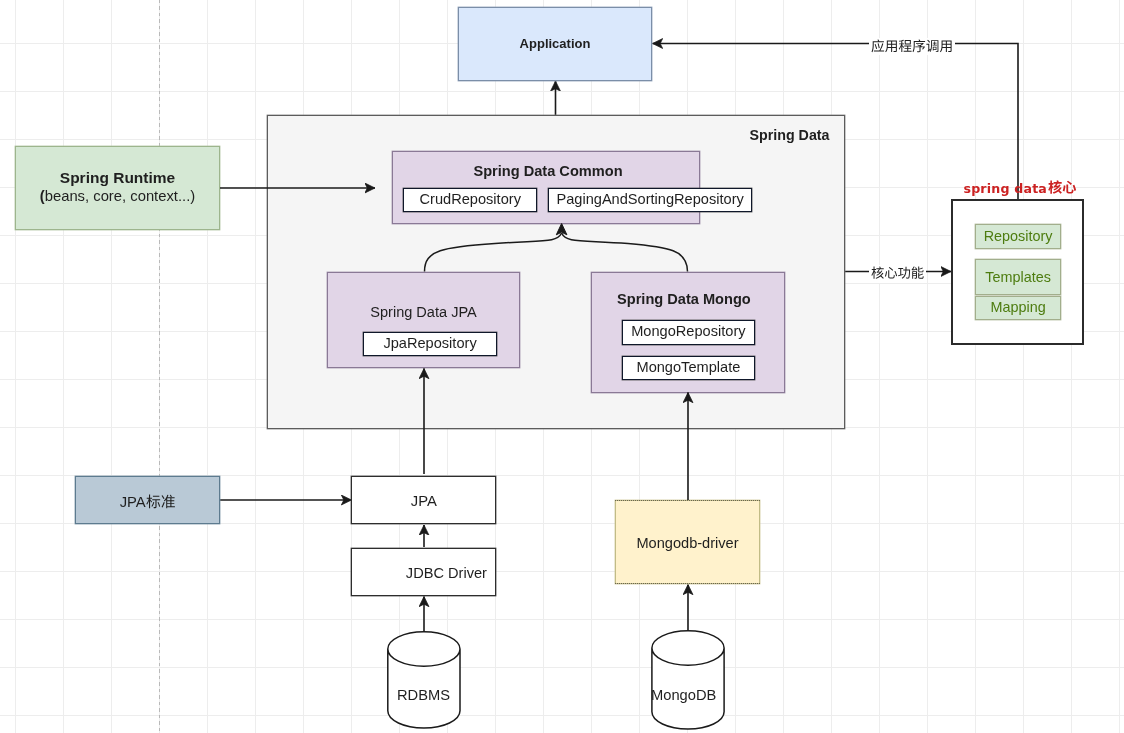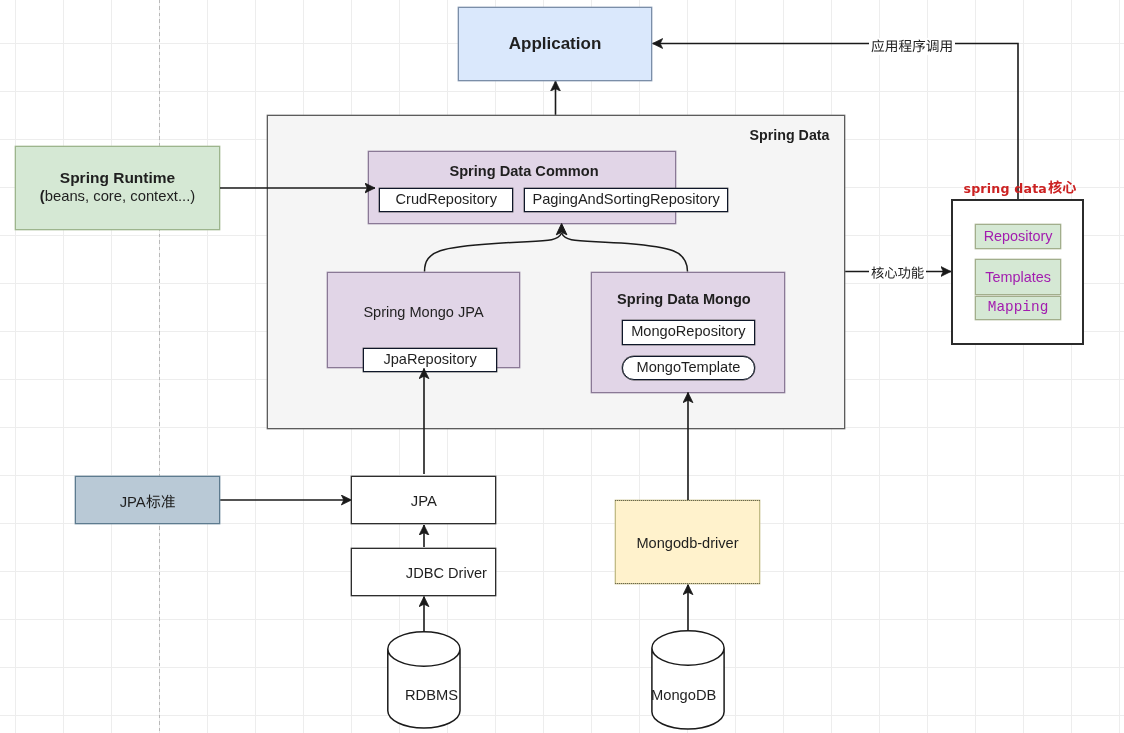--- a/index.html
+++ b/index.html
@@ -16,42 +16,42 @@
     background-position:15px 43px;
   }
   .pagebreak{position:absolute;top:0;left:159px;width:1px;height:733px;
     background-image:repeating-linear-gradient(to bottom,#b9b9b9 0px,#b9b9b9 3.4px,transparent 3.4px,transparent 6.5px);}
   .node{position:absolute;box-sizing:border-box;display:flex;
         flex-direction:column;align-items:center;justify-content:center;
         text-align:center;color:#1f1f1f;line-height:1.2;}
   svg.edges{position:absolute;left:0;top:0;width:1124px;height:733px;pointer-events:none;overflow:visible;}
 
   .n-app{left:458px;top:7px;width:194px;height:74px;background:#dae8fc;border:1px solid #7b8ea8;box-shadow:0 0 0 0.4px #8fa0b8;
-         font-weight:bold;font-size:17px;}
+         font-weight:bold;font-size:13px;}
   .n-runtime{left:15px;top:146px;width:205px;height:84px;background:#d5e8d4;border:1px solid #9db58d;box-shadow:0 0 0 0.4px #afc3a1;}
   .n-runtime .t1{font-weight:bold;font-size:15.5px;position:relative;top:-1px;}
   .n-runtime .t2{font-size:14.8px;margin-top:0px;}
   .n-runtime .t2 b{font-weight:bold;}
   .n-springdata{left:267px;top:115px;width:578px;height:314px;background:#f5f5f5;border:1px solid #5c5c5c;box-shadow:0 0 0 0.4px #7a7a7a;
      display:block;}
   .n-springdata .lbl{position:absolute;right:14.5px;top:11px;font-weight:bold;font-size:14.25px;}
-  .n-common{left:368px;top:151px;width:308px;height:73px;background:#e1d5e7;border:1px solid #8a7996;box-shadow:0 0 0 0.4px #a293ac;
+  .n-common{left:392px;top:151px;width:308px;height:73px;background:#e1d5e7;border:1px solid #8a7996;box-shadow:0 0 0 0.4px #a293ac;
      display:block;}
   .n-common .lbl{position:absolute;left:4px;right:0;top:10.8px;text-align:center;font-weight:bold;font-size:14.6px;}
   .wbox{position:absolute;background:#ffffff;border:1px solid #0f172a;box-shadow:0 0 0 0.4px #4a4a4a;display:flex;
         align-items:center;justify-content:center;font-size:14.6px;color:#1f1f1f;box-sizing:border-box;}
   .n-jpa{left:327px;top:272px;width:193px;height:96px;background:#e1d5e7;border:1px solid #8a7996;box-shadow:0 0 0 0.4px #a293ac;display:block;}
   .n-jpa .lbl{position:absolute;left:0;right:0;top:31px;text-align:center;font-size:14.55px;}
   .n-mongo{left:591px;top:272px;width:194px;height:121px;background:#e1d5e7;border:1px solid #8a7996;box-shadow:0 0 0 0.4px #a293ac;display:block;}
   .n-mongo .lbl{position:absolute;left:1px;right:0;top:17.6px;text-align:left;font-weight:bold;font-size:14.6px;margin-left:24px;}
   .n-core{left:951px;top:199px;width:133px;height:146px;background:#ffffff;border:2px solid #2b2b2b;display:block;}
   .coretitle{position:absolute;left:940px;top:180px;width:160px;text-align:center;color:#cc2222;
       font-family:"DejaVu Sans",sans-serif;font-weight:bold;font-size:12.6px;letter-spacing:0.2px;}
   .gbox{position:absolute;background:#d5e8d4;border:1px solid #a2ae8c;box-shadow:0 0 0 0.4px #b3bda1;display:flex;align-items:center;
-        justify-content:center;font-size:14.4px;color:#a21caf;box-sizing:border-box;}
+        justify-content:center;font-size:14.4px;color:#4d7c0f;box-sizing:border-box;}
   .n-jpastd{left:75px;top:476px;width:145px;height:48px;background:#b9c9d6;border:1px solid #5d7b8f;box-shadow:0 0 0 0.4px #7b94a5;font-size:14.6px;}
   .n-jpabox{left:351.4px;top:475.5px;width:145px;height:48px;background:#ffffff;border:1px solid #2d2d2d;box-shadow:0 0 0 0.4px #4a4a4a;font-size:14.8px;}
   .n-jdbc{left:351.4px;top:547.7px;width:145px;height:48px;background:#ffffff;border:1px solid #2d2d2d;box-shadow:0 0 0 0.4px #4a4a4a;font-size:14.6px;padding-left:45px;}
   .n-mdriver{left:615px;top:500px;width:145px;height:84px;background:#fff2cc;border:1px solid #c2bc86;box-shadow:0 0 0 0.4px #cfc99a;font-size:14.6px;}
   .n-mdriver::before,.n-mdriver::after{content:"";position:absolute;left:-1px;right:-1px;height:1px;
      background-image:repeating-linear-gradient(to right,#6b6652 0px,#6b6652 1px,transparent 1px,transparent 2px);}
   .n-mdriver::before{top:-1px;}
   .n-mdriver::after{bottom:-1px;}
   .cyl-label{position:absolute;text-align:center;font-size:14.7px;color:#1f1f1f;line-height:15px;}
   .edge-label{position:absolute;font-size:13px;color:#1f1f1f;background:#ffffff;
@@ -101,40 +101,40 @@
     <span class="lbl">Spring Data</span>
   </div>
 
   <div class="node n-common">
     <span class="lbl">Spring Data Common</span>
     <span class="wbox" style="left:10.3px;top:36.1px;width:133.9px;height:23.8px;">CrudRepository</span>
     <span class="wbox" style="left:154.9px;top:36.1px;width:204.5px;height:23.8px;">PagingAndSortingRepository</span>
   </div>
 
   <div class="node n-jpa">
-    <span class="lbl">Spring Mongo JPA</span>
-    <span class="wbox" style="left:35.4px;top:58.8px;width:133.3px;height:24.7px;margin-top:16px;">JpaRepository</span>
+    <span class="lbl">Spring Data JPA</span>
+    <span class="wbox" style="left:35.4px;top:58.8px;width:133.3px;height:24.7px;">JpaRepository</span>
   </div>
 
   <div class="node n-mongo">
     <span class="lbl">Spring Data Mongo</span>
     <span class="wbox" style="left:29.5px;top:46.8px;width:133.8px;height:24.8px;">MongoRepository</span>
-    <span class="wbox" style="left:29.5px;top:82.6px;width:133.8px;height:24.9px;border-radius:12px;">MongoTemplate</span>
+    <span class="wbox" style="left:29.5px;top:82.6px;width:133.8px;height:24.9px;">MongoTemplate</span>
   </div>
 
   <div class="coretitle" style="white-space: nowrap;"><span style="font-size: 12.6px; vertical-align: baseline; font-weight: bold;">spring data </span><svg width="28.40" height="16.47" viewBox="0 0 2000 1160" style="display: inline-block; overflow: visible; margin-left: -3.5px; vertical-align: -3.98px;">
         <g transform="translate(0,880) scale(1,-1)" fill="#cc2222">
           <path d="M839 373C757 214 569 76 333 10C355 -15 388 -62 403 -90C524 -52 633 3 726 72C786 21 852 -39 886 -81L978 -3C941 38 873 96 812 143C872 199 923 262 963 329ZM595 825C609 797 621 762 630 731H395V622H562C531 572 492 512 476 494C457 474 421 466 397 461C406 436 421 380 425 352C447 360 480 367 630 378C560 316 475 261 383 224C404 202 435 159 450 133C641 217 799 364 893 527L780 565C765 537 747 508 726 480L593 474C624 520 658 575 687 622H965V731H759C751 768 728 820 707 859ZM165 850V663H43V552H163C134 431 81 290 20 212C40 180 66 125 77 91C109 139 139 207 165 282V-89H279V368C298 328 316 288 326 260L395 341C379 369 306 484 279 519V552H380V663H279V850Z" transform="translate(0,0)"></path>
           <path d="M294 563V98C294 -30 331 -70 461 -70C487 -70 601 -70 629 -70C752 -70 785 -10 799 180C766 188 714 210 686 231C679 74 670 42 619 42C593 42 499 42 476 42C428 42 420 49 420 98V563ZM113 505C101 370 72 220 36 114L158 64C192 178 217 352 231 482ZM737 491C790 373 841 214 857 112L979 162C958 266 906 418 849 537ZM329 753C422 690 546 594 601 532L689 626C629 688 502 777 410 834Z" transform="translate(1000,0)"></path>
         </g>
       </svg></div>
   <div class="node n-core">
     <span class="gbox" style="left:22.3px;top:23px;width:85.5px;height:24.5px;">Repository</span>
     <span class="gbox" style="left:22.3px;top:58.4px;width:85.5px;height:36px;">Templates</span>
-    <span class="gbox" style="left:22.3px;top:94.9px;width:85.5px;height:24.3px;font-family:Liberation Mono, monospace;">Mapping</span>
+    <span class="gbox" style="left:22.3px;top:94.9px;width:85.5px;height:24.3px;">Mapping</span>
   </div>
 
   <div class="node n-jpastd">
     <span style="position: relative; top: 3px; white-space: nowrap;"><span style="font-size: 14.8px; vertical-align: baseline;">JPA</span><svg width="29.60" height="17.17" viewBox="0 0 2000 1160" style="display: inline-block; overflow: visible; margin-left: 0px; vertical-align: -4.14px;">
           <g transform="translate(0,880) scale(1,-1)" fill="#1f1f1f">
             <path d="M466 764V693H902V764ZM779 325C826 225 873 95 888 16L957 41C940 120 892 247 843 345ZM491 342C465 236 420 129 364 57C381 49 411 28 425 18C479 94 529 211 560 327ZM422 525V454H636V18C636 5 632 1 617 0C604 0 557 -1 505 1C515 -22 526 -54 529 -76C599 -76 645 -74 674 -62C703 -49 712 -26 712 17V454H956V525ZM202 840V628H49V558H186C153 434 88 290 24 215C38 196 58 165 66 145C116 209 165 314 202 422V-79H277V444C311 395 351 333 368 301L412 360C392 388 306 498 277 531V558H408V628H277V840Z" transform="translate(0,0)"></path>
             <path d="M48 765C98 695 157 598 183 538L253 575C226 634 165 727 113 796ZM48 2 124 -33C171 62 226 191 268 303L202 339C156 220 93 84 48 2ZM435 395H646V262H435ZM435 461V596H646V461ZM607 805C635 761 667 701 681 661H452C476 710 497 762 515 814L445 831C395 677 310 528 211 433C227 421 255 394 266 380C301 416 334 458 365 506V-80H435V-9H954V59H719V196H912V262H719V395H913V461H719V596H934V661H686L750 693C734 731 702 789 670 833ZM435 196H646V59H435Z" transform="translate(1000,0)"></path>
           </g>
         </svg></span>
   </div>
@@ -154,21 +154,21 @@
       <path d="M424,474 L424,368.5"></path>
       <path d="M688,500 L688,392.5"></path>
     </g>
     <g fill="none" stroke="#1a1a1a" stroke-width="1.5">
       <path d="M424.5,271.5 C424.5,250 443,247 495,243.5 C543,240 557,243 561.6,233"></path>
       <path d="M687.5,271.5 C687.5,250 669,247 628,243.5 C580,240 566,243 561.6,233"></path>
     </g>
     <path d="M561.6,223.5 L566.9,234.8 L561.6,232.2 L556.3,234.8 Z" fill="#1a1a1a" stroke="#1a1a1a" stroke-width="1"></path>
   </svg>
 
-  <div class="cyl-label" style="left:387px;top:687.5px;width:73px;margin-left:8px;">RDBMS</div>
+  <div class="cyl-label" style="left:387px;top:687.5px;width:73px;">RDBMS</div>
   <div class="cyl-label" style="left:651px;top:687.5px;width:52px;">MongoDB</div>
 
   <div class="edge-label" style="left: 869px; top: 37.5px; white-space: nowrap;"><svg width="82.20" height="15.89" viewBox="0 0 6000 1160" style="display: inline-block; overflow: visible; margin-left: 0px; vertical-align: -3.84px;">
         <g transform="translate(0,880) scale(1,-1)" fill="#1f1f1f">
           <path d="M264 490C305 382 353 239 372 146L443 175C421 268 373 407 329 517ZM481 546C513 437 550 295 564 202L636 224C621 317 584 456 549 565ZM468 828C487 793 507 747 521 711H121V438C121 296 114 97 36 -45C54 -52 88 -74 102 -87C184 62 197 286 197 438V640H942V711H606C593 747 565 804 541 848ZM209 39V-33H955V39H684C776 194 850 376 898 542L819 571C781 398 704 194 607 39Z" transform="translate(0,0)"></path>
           <path d="M153 770V407C153 266 143 89 32 -36C49 -45 79 -70 90 -85C167 0 201 115 216 227H467V-71H543V227H813V22C813 4 806 -2 786 -3C767 -4 699 -5 629 -2C639 -22 651 -55 655 -74C749 -75 807 -74 841 -62C875 -50 887 -27 887 22V770ZM227 698H467V537H227ZM813 698V537H543V698ZM227 466H467V298H223C226 336 227 373 227 407ZM813 466V298H543V466Z" transform="translate(1000,0)"></path>
           <path d="M532 733H834V549H532ZM462 798V484H907V798ZM448 209V144H644V13H381V-53H963V13H718V144H919V209H718V330H941V396H425V330H644V209ZM361 826C287 792 155 763 43 744C52 728 62 703 65 687C112 693 162 702 212 712V558H49V488H202C162 373 93 243 28 172C41 154 59 124 67 103C118 165 171 264 212 365V-78H286V353C320 311 360 257 377 229L422 288C402 311 315 401 286 426V488H411V558H286V729C333 740 377 753 413 768Z" transform="translate(2000,0)"></path>
           <path d="M371 437C438 408 518 370 583 336H230V271H542V8C542 -7 537 -11 517 -12C498 -13 431 -13 357 -11C367 -32 379 -60 383 -81C473 -81 533 -81 569 -70C606 -59 617 -38 617 7V271H833C799 225 761 178 729 146L789 116C841 166 897 245 949 317L895 340L882 336H697L705 344C685 356 658 370 629 384C712 429 798 493 857 554L808 591L791 587H288V525H724C678 485 619 444 564 416C514 439 461 462 416 481ZM471 824C486 795 504 759 517 728H120V450C120 305 113 102 31 -41C48 -49 81 -70 94 -83C180 69 193 295 193 450V658H951V728H603C589 761 564 809 543 845Z" transform="translate(3000,0)"></path>
           <path d="M105 772C159 726 226 659 256 615L309 668C277 710 209 774 154 818ZM43 526V454H184V107C184 54 148 15 128 -1C142 -12 166 -37 175 -52C188 -35 212 -15 345 91C331 44 311 0 283 -39C298 -47 327 -68 338 -79C436 57 450 268 450 422V728H856V11C856 -4 851 -9 836 -9C822 -10 775 -10 723 -8C733 -27 744 -58 747 -77C818 -77 861 -76 888 -65C915 -52 924 -30 924 10V795H383V422C383 327 380 216 352 113C344 128 335 149 330 164L257 108V526ZM620 698V614H512V556H620V454H490V397H818V454H681V556H793V614H681V698ZM512 315V35H570V81H781V315ZM570 259H723V138H570Z" transform="translate(4000,0)"></path>
           <path d="M153 770V407C153 266 143 89 32 -36C49 -45 79 -70 90 -85C167 0 201 115 216 227H467V-71H543V227H813V22C813 4 806 -2 786 -3C767 -4 699 -5 629 -2C639 -22 651 -55 655 -74C749 -75 807 -74 841 -62C875 -50 887 -27 887 22V770ZM227 698H467V537H227ZM813 698V537H543V698ZM227 466H467V298H223C226 336 227 373 227 407ZM813 466V298H543V466Z" transform="translate(5000,0)"></path>

